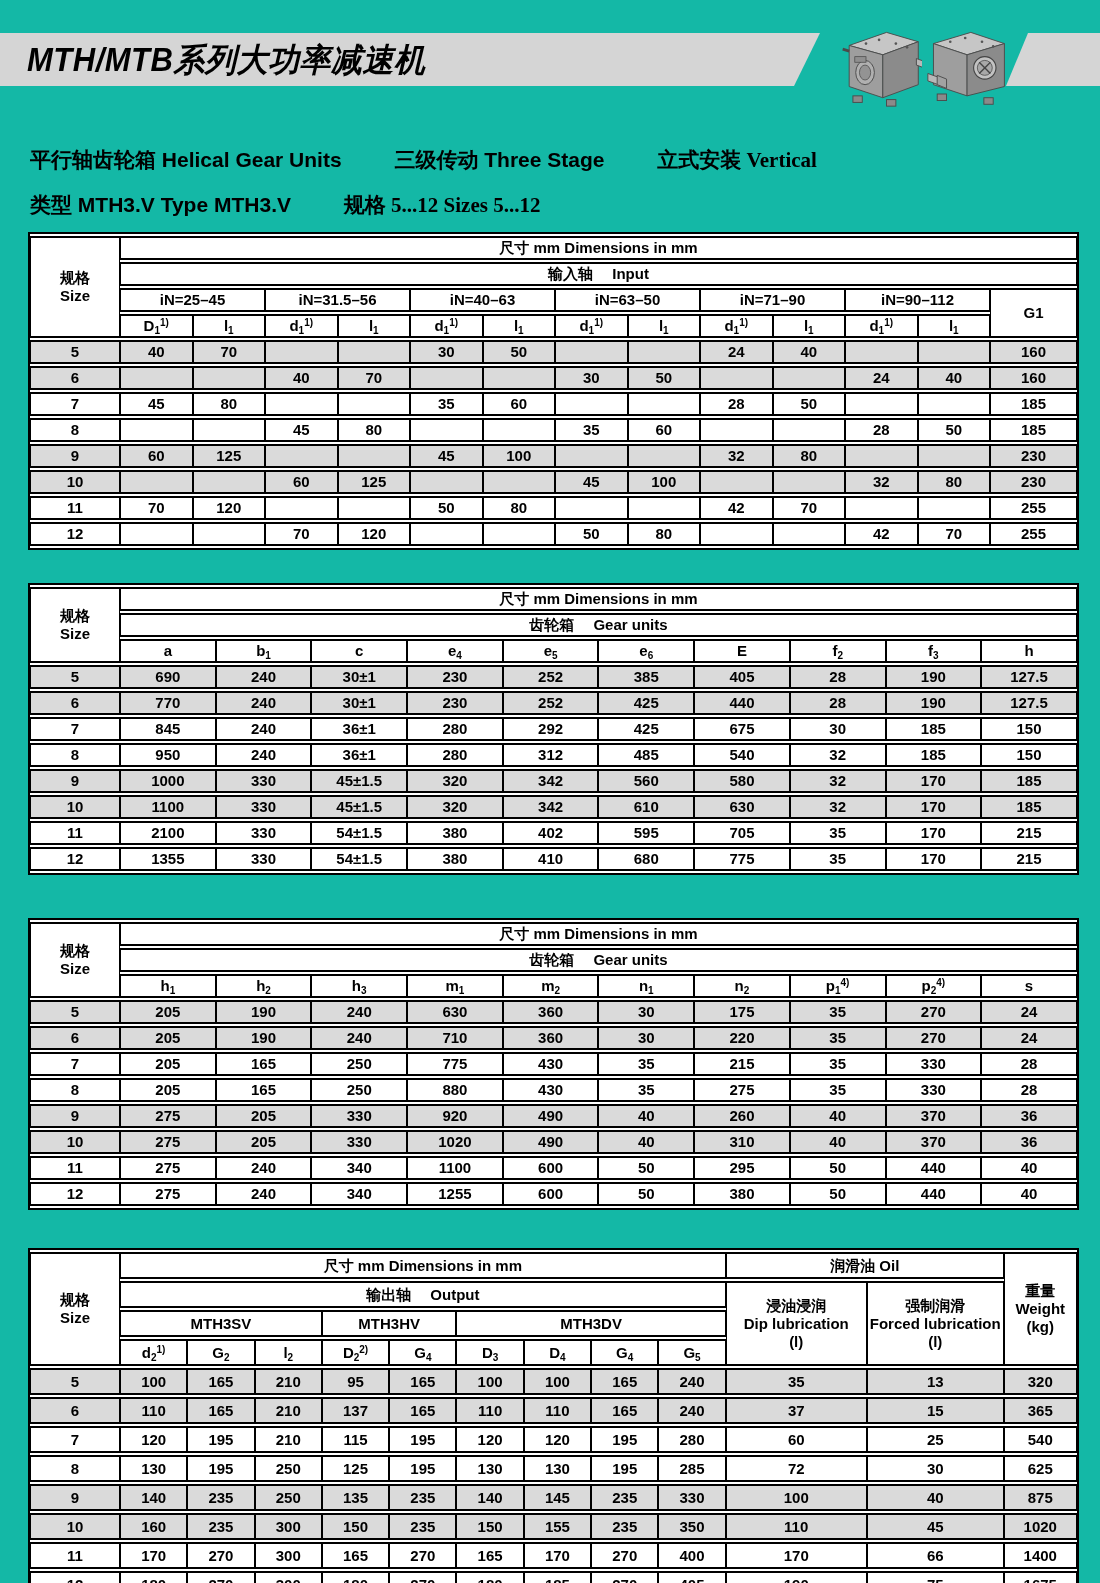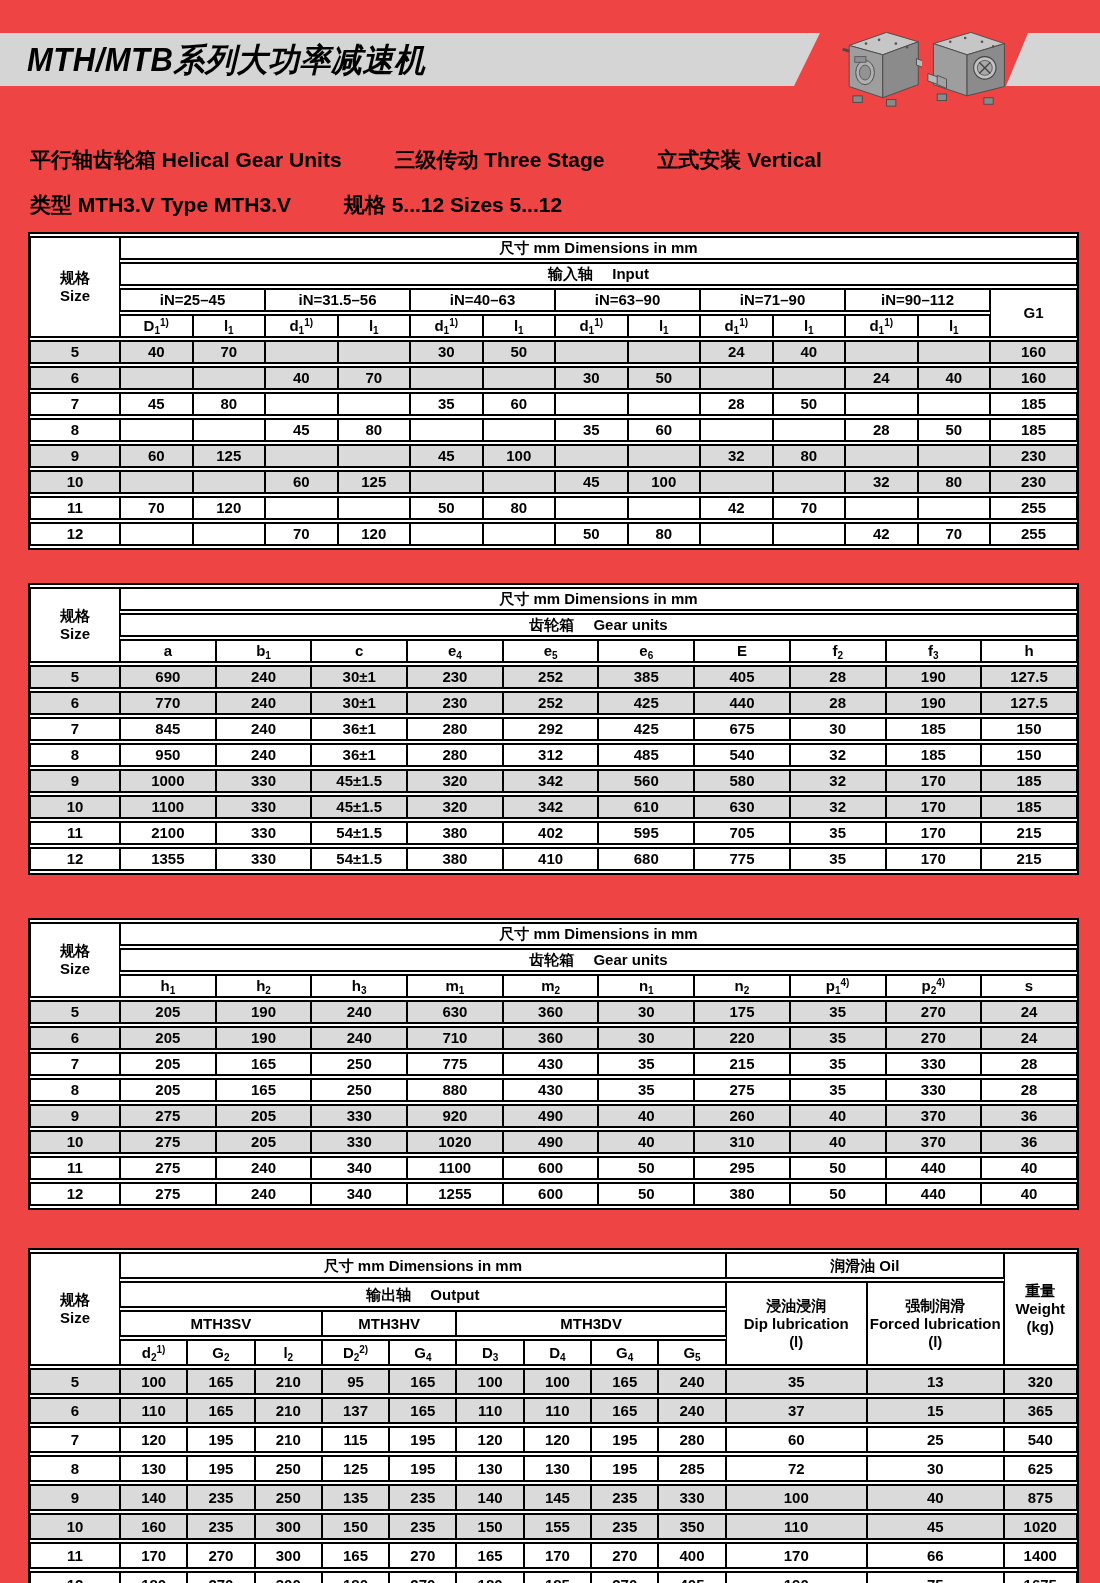--- a/index.html
+++ b/index.html
@@ -1,17 +1,17 @@
 <!DOCTYPE html>
 <html><head>
 <meta charset="utf-8">
 <style>
   html, body { margin:0; padding:0; background:#ffffff; }
   .page {
-    position:relative; width:1100px; height:1583px; background:#ef4444;
+    position:relative; width:1100px; height:1583px; background:#14b8a6;
     font-family:"Liberation Sans", sans-serif; color:#000; overflow:hidden;
   }
 
   
   .banner-stripe {
     position:absolute; top:33px; left:0; width:820px; height:53px;
     background:#d5d5d5;
     clip-path:polygon(0 0, 100% 0, calc(100% - 26px) 100%, 0 100%);
     display:flex; align-items:center;
   }
@@ -27,21 +27,21 @@
   .product-images {
     position:absolute; top:18px; left:838px; width:172px; height:94px;
     display:flex; align-items:flex-end; gap:4px;
   }
   .product-images svg { display:block; }
 
   
   .subtitles { position:absolute; top:146px; left:30px; font-size:21px; font-weight:700; }
   .subtitle-line { white-space:nowrap; margin-bottom:17px; }
   .subtitle-line span { margin-right:47px;text-align:right; }
-  .subtitle-line span:last-child { margin-right:8px; }
+  .subtitle-line span:last-child { margin-right:8px;font-family:Liberation Serif, serif; }
 
   
   #tables { position:absolute; top:232px; left:28px; width:1047px; }
   table.dims {
     width:1047px; table-layout:fixed;
     border-collapse:separate; border-spacing:0 2px;
     border:2.5px solid #000; background:#fff;
   }
   table.t1 { margin-bottom:33px; }
   table.t2 { margin-bottom:43px; }
@@ -143,21 +143,21 @@
 Size</th>
             <th colspan="13">尺寸 mm Dimensions in mm</th>
           </tr>
           <tr>
             <th colspan="13">输入轴　 Input</th>
           </tr>
           <tr>
             <th colspan="2">iN=25–45</th>
             <th colspan="2">iN=31.5–56</th>
             <th colspan="2">iN=40–63</th>
-            <th colspan="2">iN=63–90</th>
+            <th colspan="2">iN=63–50</th>
             <th colspan="2">iN=71–90</th>
             <th colspan="2">iN=90–112</th>
             <th rowspan="2">G1</th>
           </tr>
           <tr>
             <th>D<sub>1</sub><sup>1)</sup></th>
             <th>l<sub>1</sub></th>
             <th>d<sub>1</sub><sup>1)</sup></th>
             <th>l<sub>1</sub></th>
             <th>d<sub>1</sub><sup>1)</sup></th>

